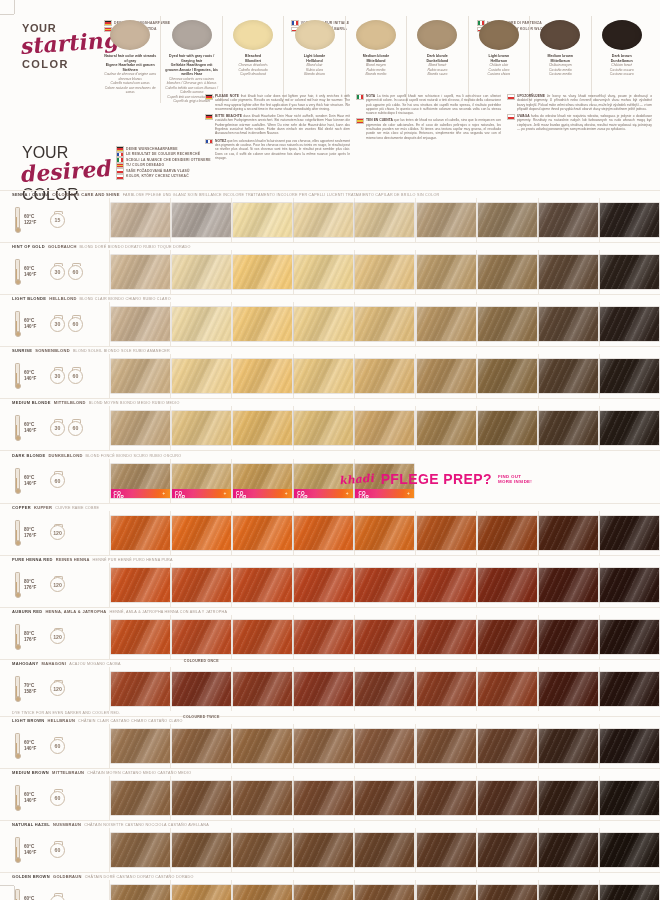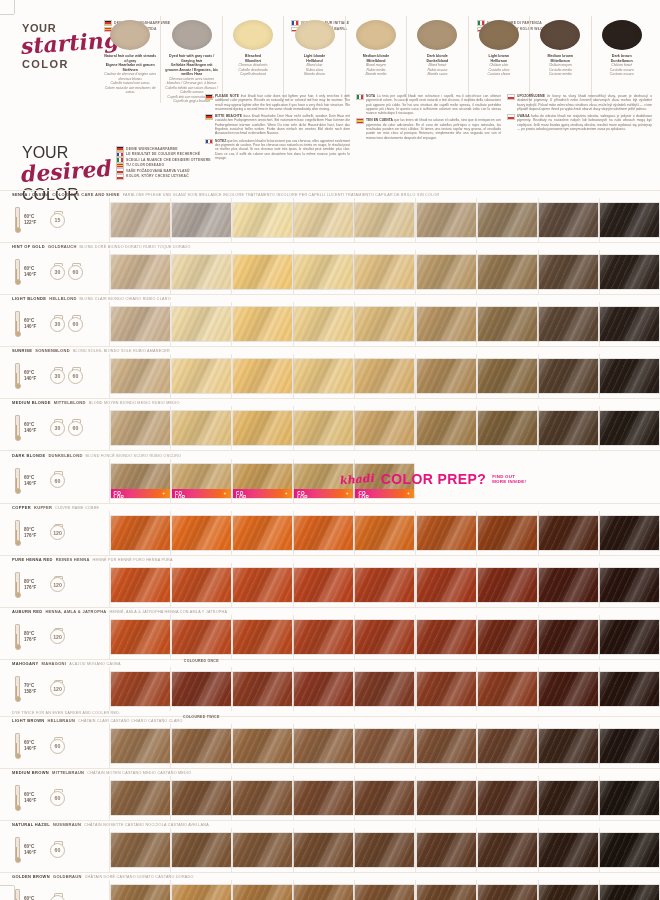--- a/index.html
+++ b/index.html
@@ -1638,16 +1638,16 @@
               <span class="sheen2"></span>
 
           </span>
         </div>
         </div>
       </div>
     </div>
 
 <div class="prepbanner" style="left: 340px; top: 471px;">
       <span class="khadi">khadi</span>
-      <span class="cp">COLOR PREP?</span>
+      <span class="cp">PFLEGE PREP?</span>
       <span class="fo">FIND OUT<br>MORE INSIDE!</span>
     </div>
   </div>
 
 </body></html>

